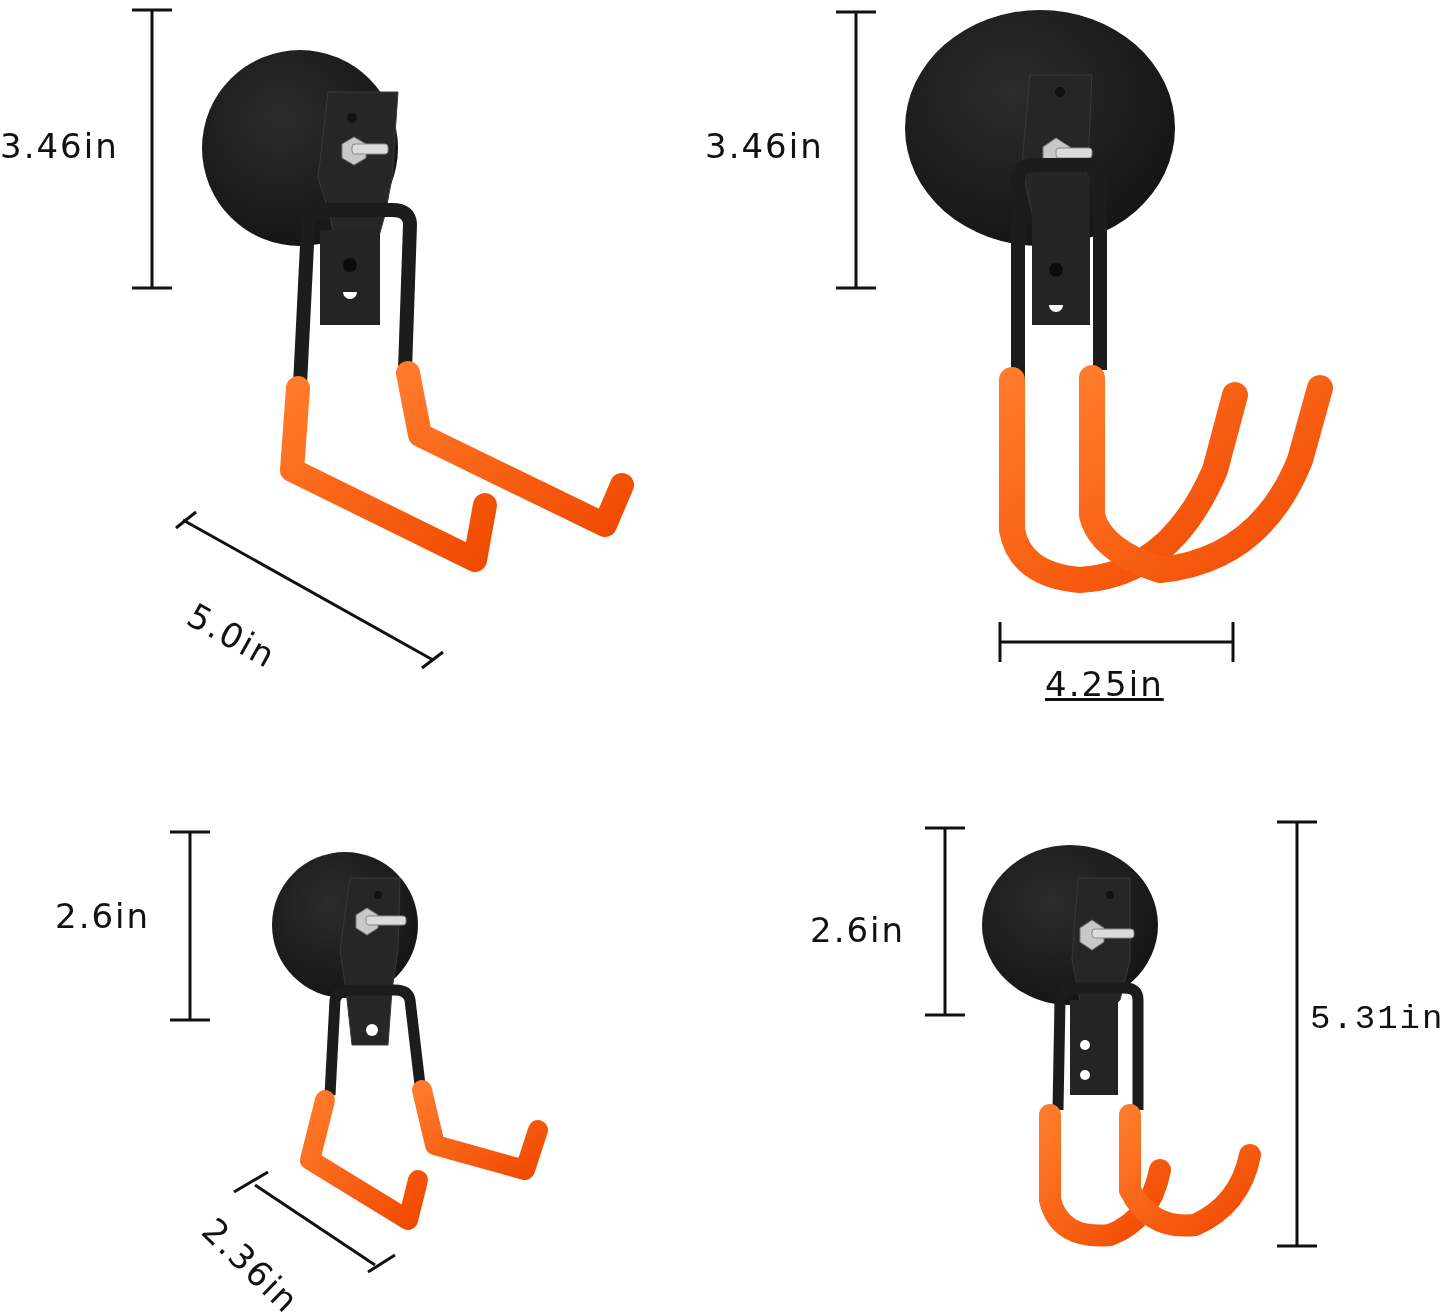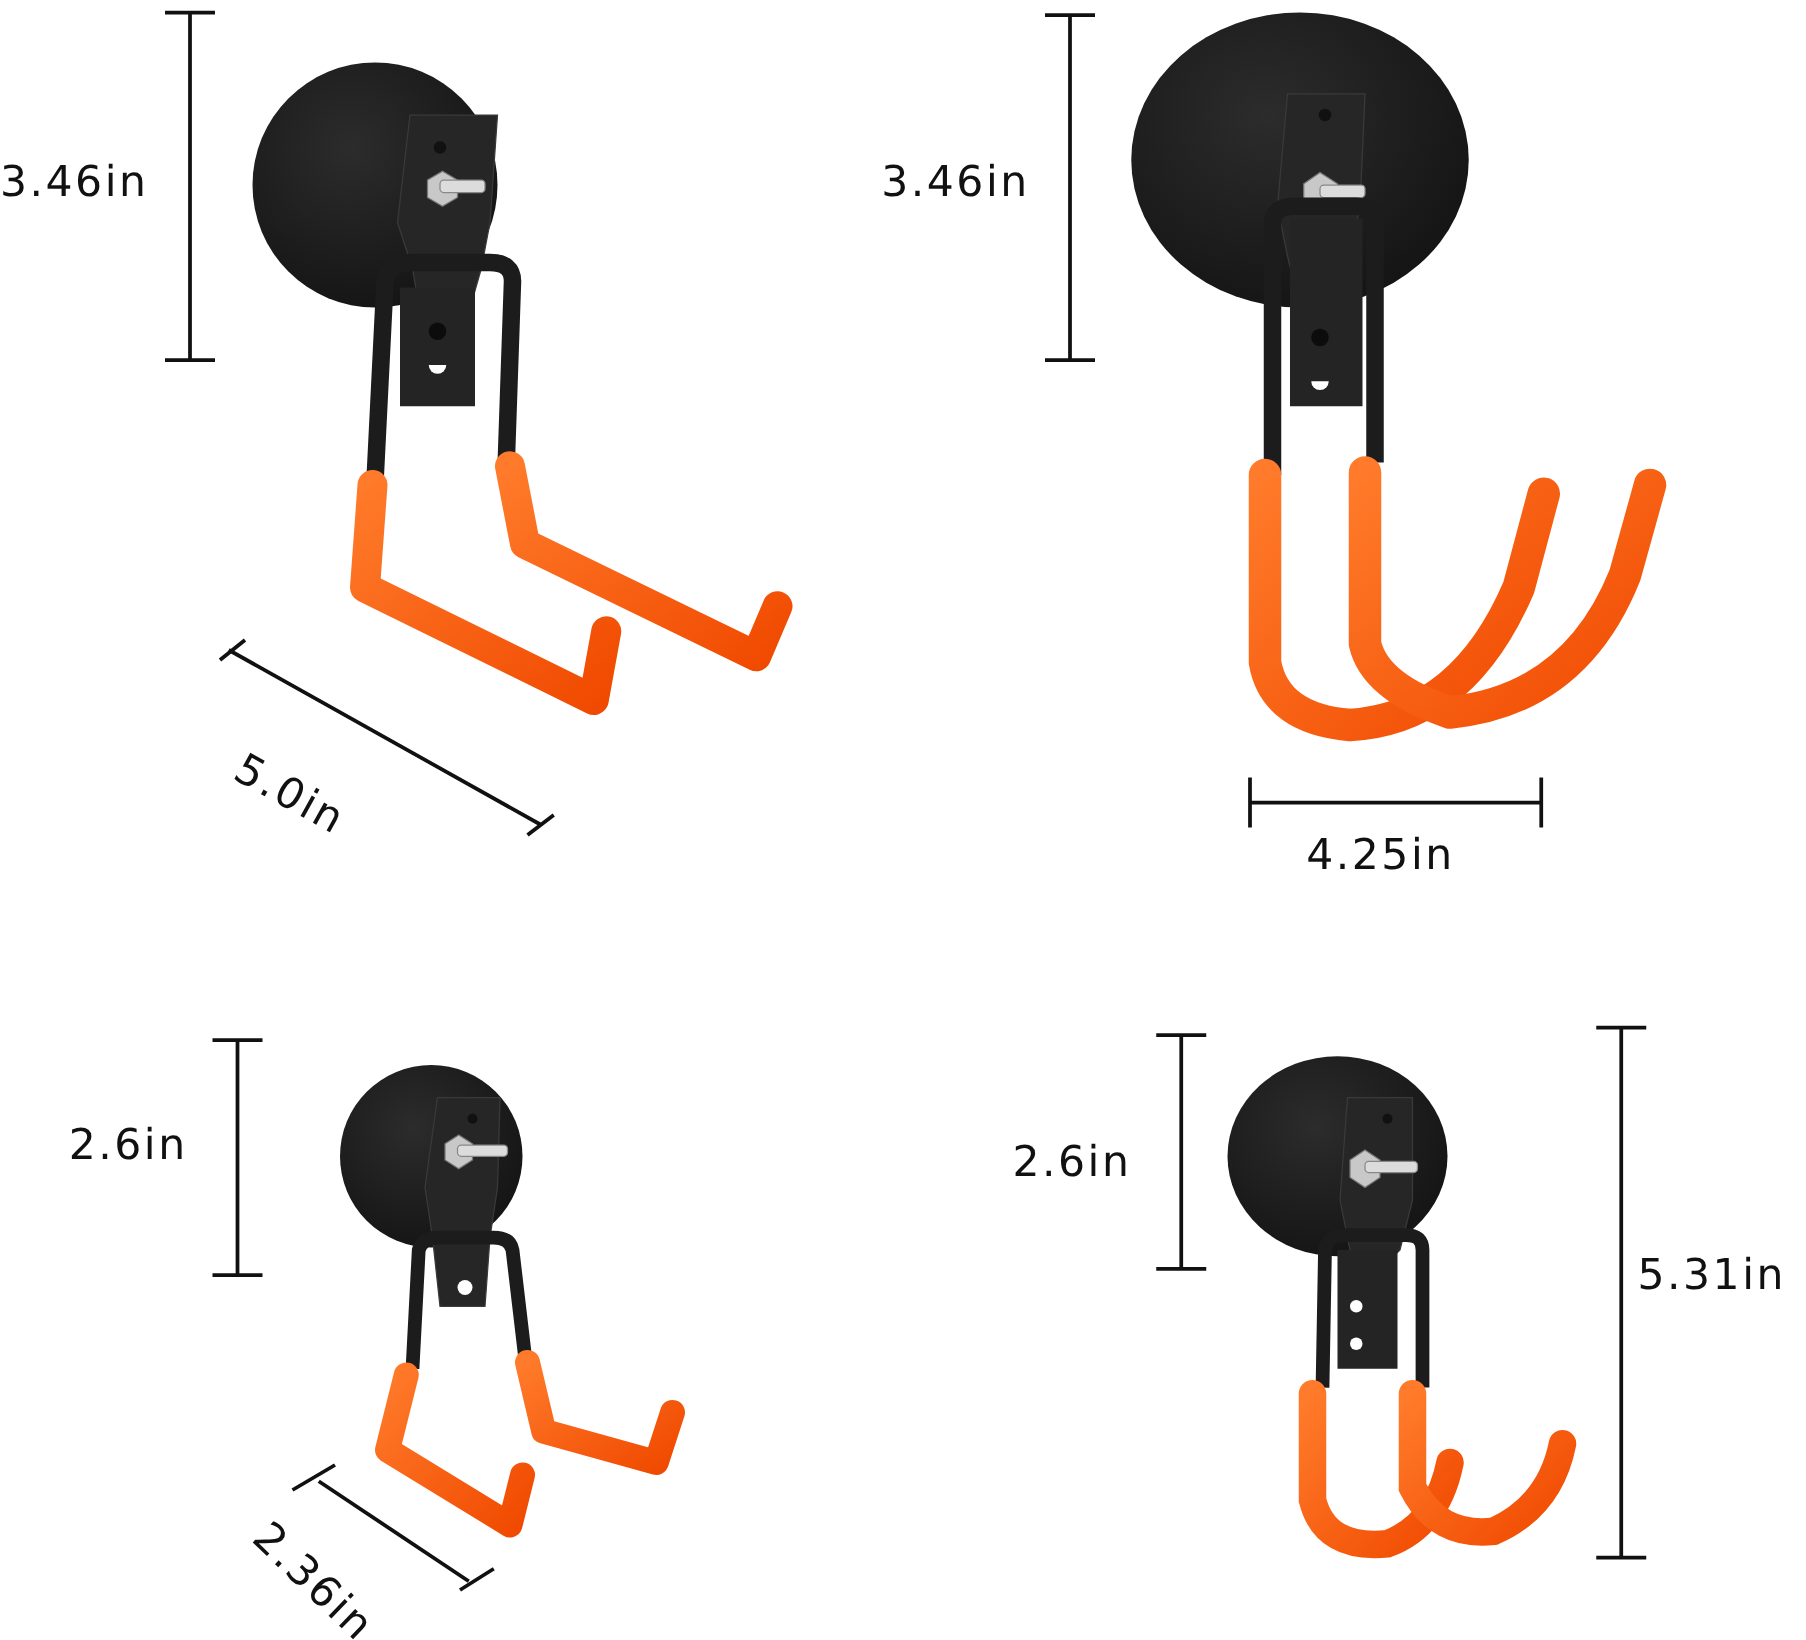--- a/index.html
+++ b/index.html
@@ -140,19 +140,19 @@
       <line x1="1277" y1="822" x2="1317" y2="822"></line>
       <line x1="1277" y1="1246" x2="1317" y2="1246"></line>
     </g>
   </g>
 </svg>
 
 <div class="label" style="left:0;top:126px;">3.46in</div>
 <div class="label" style="left:200px;top:595px;transform:rotate(29deg);transform-origin:left top;">5.0in</div>
 
 <div class="label" style="left:705px;top:126px;">3.46in</div>
-<div class="label" style="left:1045px;top:664px;">4.25in</div>
+<div class="label" style="left:1045px;top:664px;text-decoration:underline;">4.25in</div>
 
 <div class="label" style="left:55px;top:896px;">2.6in</div>
 <div class="label" style="left:222px;top:1210px;transform:rotate(44deg);transform-origin:left top;">2.36in</div>
 
 <div class="label" style="left:810px;top:910px;">2.6in</div>
-<div class="label" style="left:1310px;top:1000px;">5.31in</div>
+<div class="label" style="left:1310px;top:1000px;font-family:Liberation Mono, monospace;">5.31in</div>
 
 </body></html>

